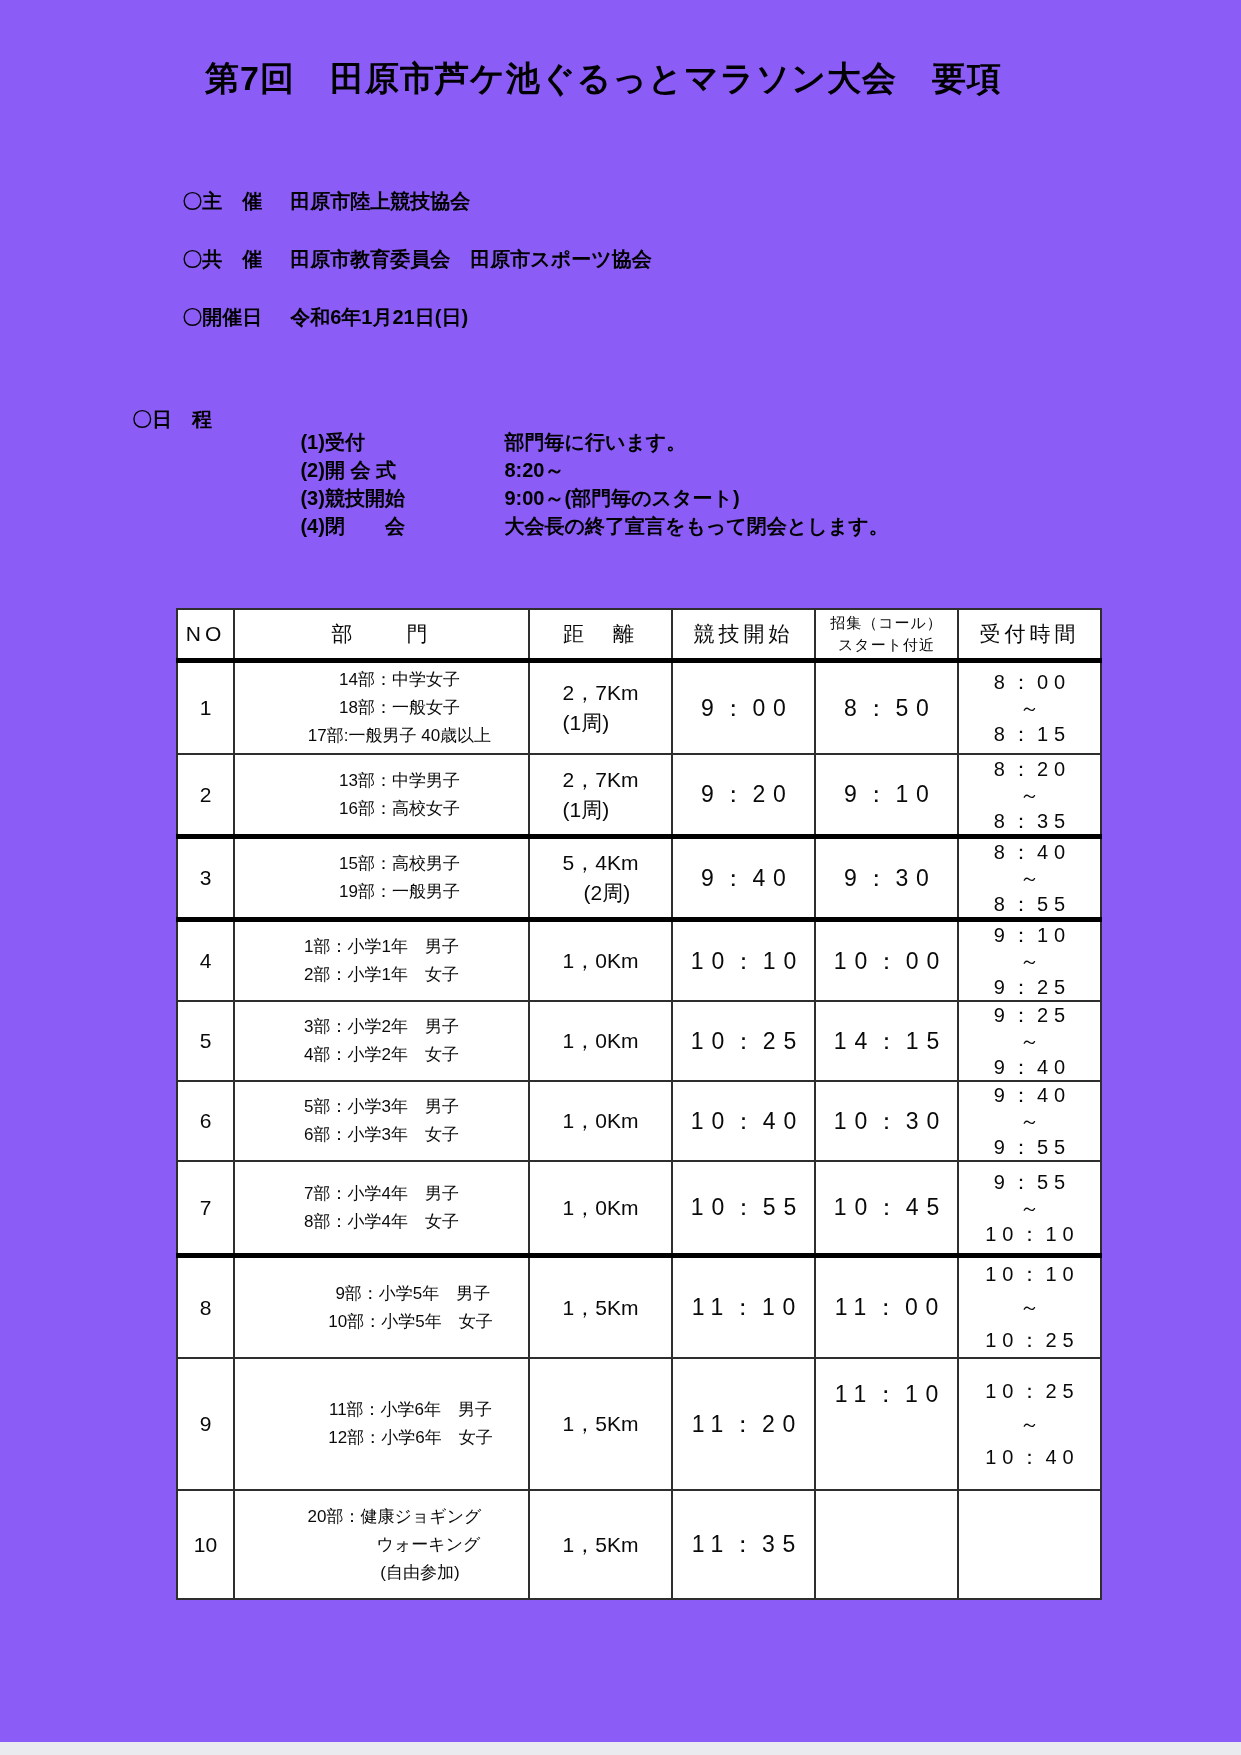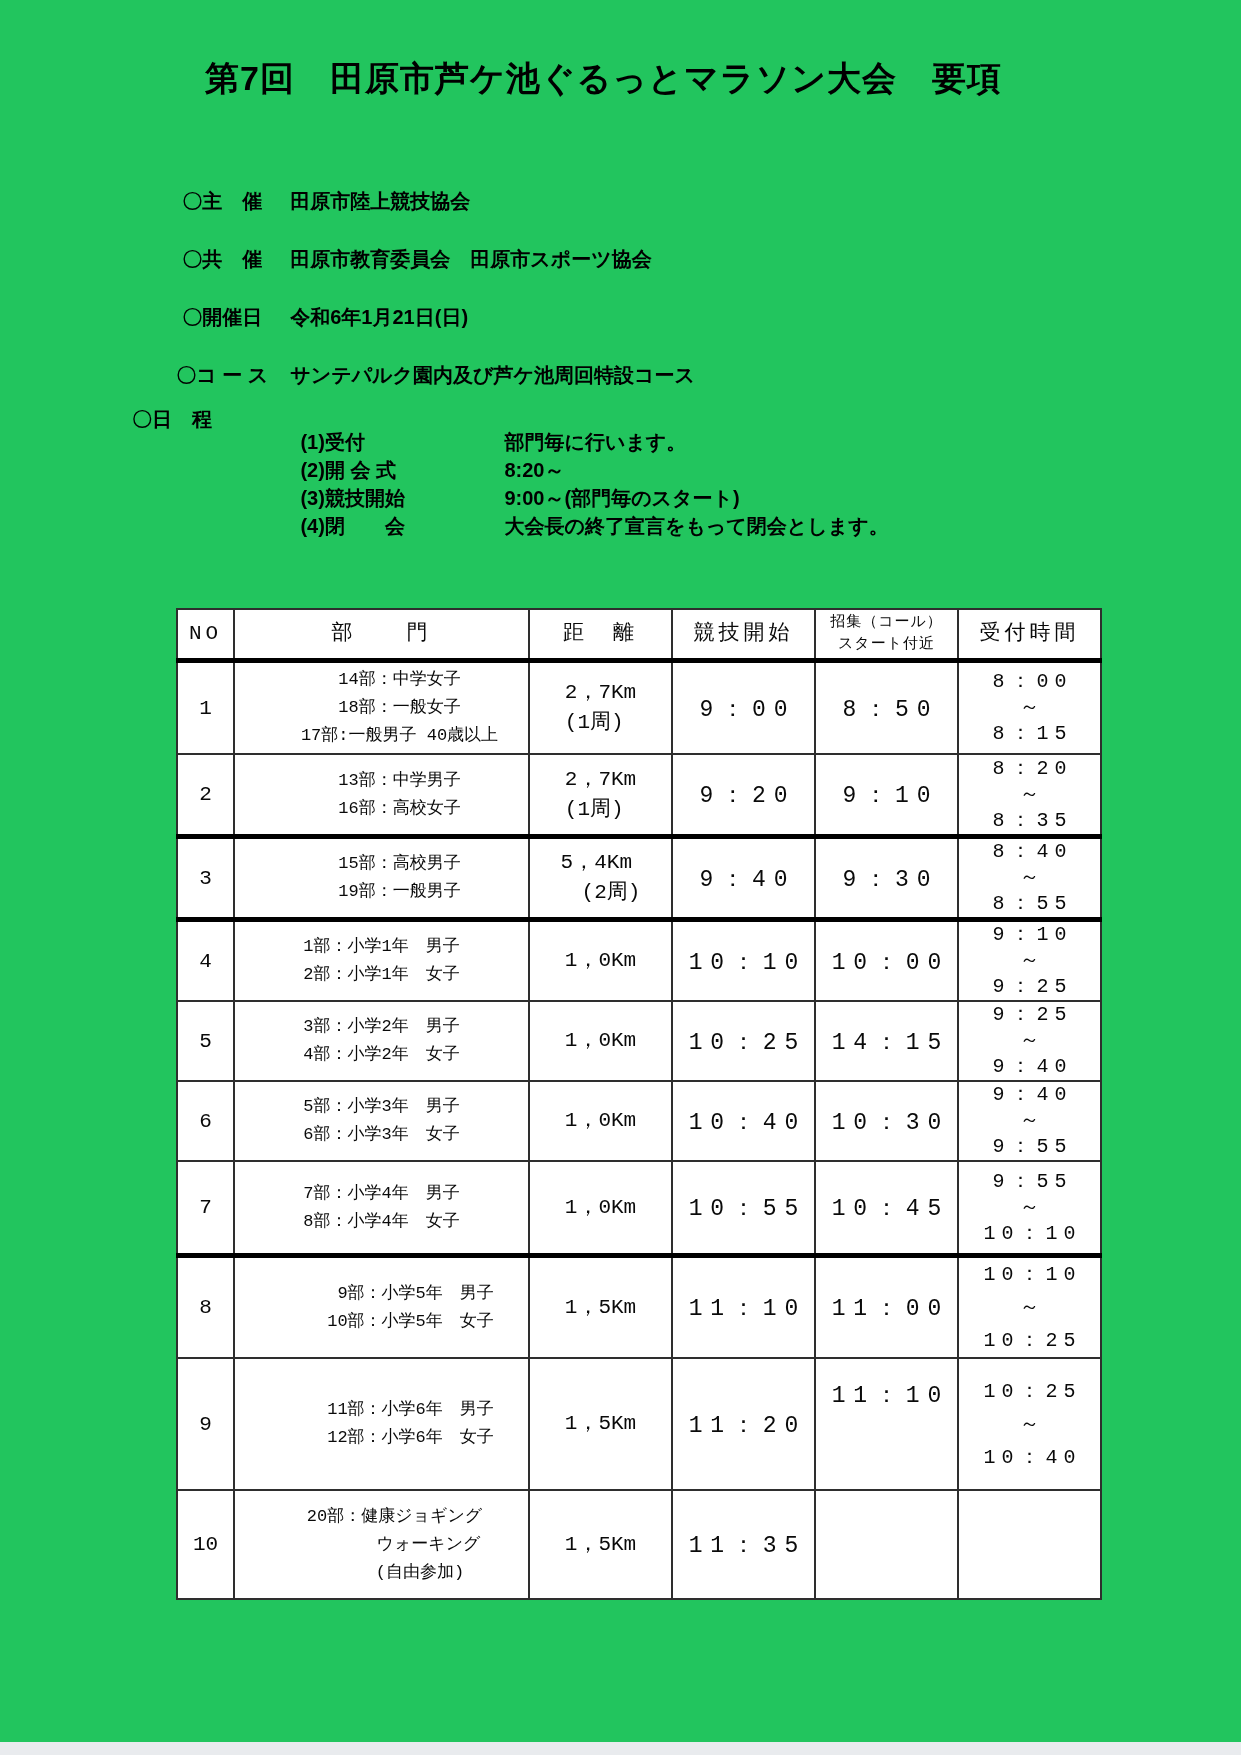--- a/index.html
+++ b/index.html
@@ -1,16 +1,16 @@
 <!DOCTYPE html>
 <html><head>
 <meta charset="utf-8">
 <style>
   html,body{margin:0;padding:0;background:#fff;}
-  .page{position:relative;width:1241px;height:1755px;background:#22c55e;color:#000;
+  .page{position:relative;width:1241px;height:1755px;background:#8b5cf6;color:#000;
         font-family:"Liberation Sans",sans-serif;overflow:hidden;}
   .page-edge{position:absolute;left:0;bottom:0;width:100%;height:13px;background:#e9ebee;}
 
   .doc-title{position:absolute;left:205px;top:56px;font-size:34px;font-weight:700;
              letter-spacing:1px;white-space:pre;}
 
   .info-line{position:absolute;left:132px;font-size:20px;font-weight:600;white-space:pre;text-align:center;}
   .info-line .label{display:inline-block;width:136px;}
   .info-line .value{white-space:pre;}
 
@@ -18,21 +18,21 @@
   .schedule .sch-label{position:absolute;left:0;top:0;white-space:pre;}
   .schedule .sch-items{position:absolute;left:124px;top:0;width:900px;}
   .sch-item{height:28px;line-height:24px;white-space:pre;}
   .sch-item .sch-name{display:inline-block;width:204px;white-space:pre;}
 
   .note-line{position:absolute;left:132px;top:552px;font-size:20px;font-weight:600;white-space:pre;}
   .note-line .note-label{display:inline-block;width:136px;}
 
   
   table.sched{position:absolute;left:176px;top:608px;width:924px;border-collapse:collapse;
-              font-family:Liberation Mono, monospace;color:#0a0a0a;
+              font-family:Liberation Sans, sans-serif;color:#0a0a0a;
               table-layout:fixed;}
   table.sched th,table.sched td{border:2px solid #2e2e2e;padding:0;vertical-align:middle;
               text-align:center;font-weight:400;background:#fff;overflow:hidden;}
   col.c1{width:57px;} col.c2{width:295px;} col.c3{width:143px;}
   col.c4{width:143px;} col.c5{width:143px;} col.c6{width:143px;}
 
   thead th{height:48px;font-size:21px;letter-spacing:4px;white-space:pre-line;line-height:1.2;}
   thead th.small{font-size:15px;letter-spacing:1px;line-height:1.45;}
   thead tr{border-bottom:5px solid #000;}
   tr.thick{border-bottom:5px solid #000;}
@@ -77,23 +77,20 @@
   <div class="doc-title">第7回　田原市芦ケ池ぐるっとマラソン大会　要項</div>
 
   <div class="info-line" style="top:165px">
     <span class="label">〇主　催</span><span class="value">田原市陸上競技協会</span>
   </div>
   <div class="info-line" style="top:223px">
     <span class="label">〇共　催</span><span class="value">田原市教育委員会　田原市スポーツ協会</span>
   </div>
   <div class="info-line" style="top:281px">
     <span class="label">〇開催日</span><span class="value">令和6年1月21日(日)</span>
-  </div>
-  <div class="info-line" style="top:339px">
-    <span class="label">〇コ ー ス</span><span class="value">サンテパルク園内及び芦ケ池周回特設コース</span>
   </div>
 
   <div class="schedule">
     <span class="sch-label">〇日　程</span>
     <div class="sch-items">
       <div class="sch-item">
         <span class="sch-name">(1)受付</span><span class="sch-desc">部門毎に行います。</span>
       </div>
       <div class="sch-item">
         <span class="sch-name">(2)開 会 式</span><span class="sch-desc">8:20～</span>

